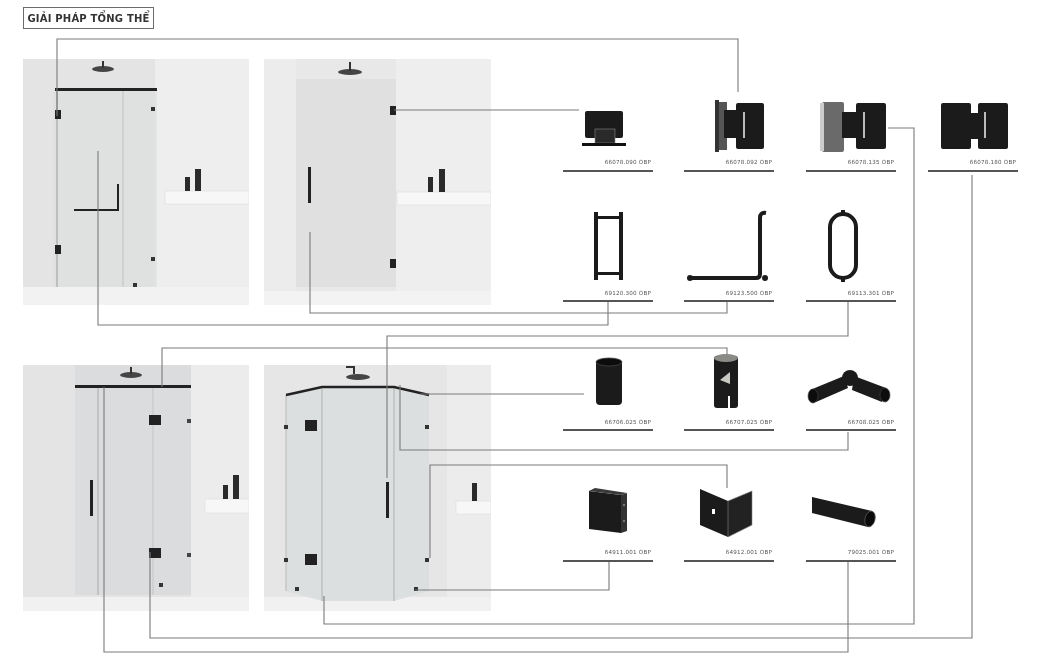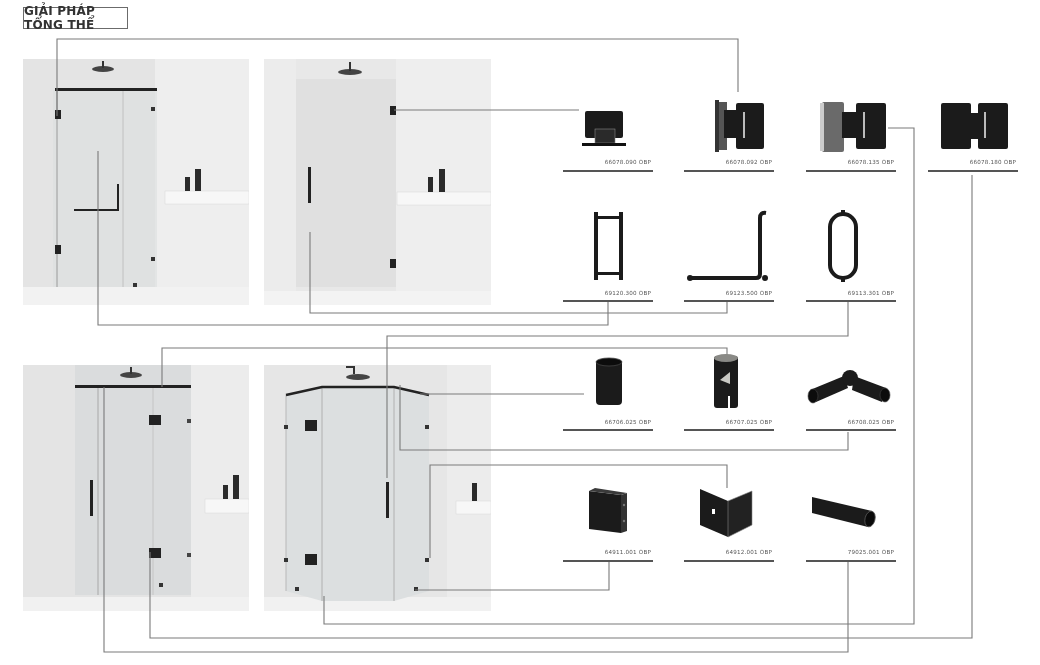--- a/index.html
+++ b/index.html
@@ -1,17 +1,17 @@
 <!DOCTYPE html>
 <html><head>
 <meta charset="utf-8">
 <style>
   html,body{margin:0;padding:0;background:#ffffff;}
   body{width:1040px;height:665px;position:relative;overflow:hidden;font-family:"Liberation Sans",sans-serif;}
-  .title-box{position:absolute;left:23px;top:7px;width:105px;height:22px;border:1px solid #6b6b6b;box-sizing:border-box;display:flex;align-items:center;justify-content:center;font-size:12px;font-weight:bold;color:#333;letter-spacing:0.2px;font-family:"DejaVu Sans",sans-serif;}
+  .title-box{position:absolute;left:23px;top:7px;width:131px;height:22px;border:1px solid #6b6b6b;box-sizing:border-box;display:flex;align-items:center;justify-content:center;font-size:10px;font-weight:bold;color:#333;letter-spacing:0.2px;font-family:"DejaVu Sans",sans-serif;}
   .photo{position:absolute;overflow:hidden;}
   .photo svg{display:block;}
   .product{position:absolute;width:90px;}
   .product .img{position:absolute;left:0;top:0;width:90px;}
   .product .code{position:absolute;right:2px;font-size:5.6px;color:#555;letter-spacing:0.2px;font-family:"DejaVu Sans",sans-serif;white-space:nowrap;}
   .product .rule{position:absolute;left:0;width:90px;height:1.5px;background:#555;}
   svg.lines{position:absolute;left:0;top:0;pointer-events:none;}
 </style>
 </head>
 <body>

